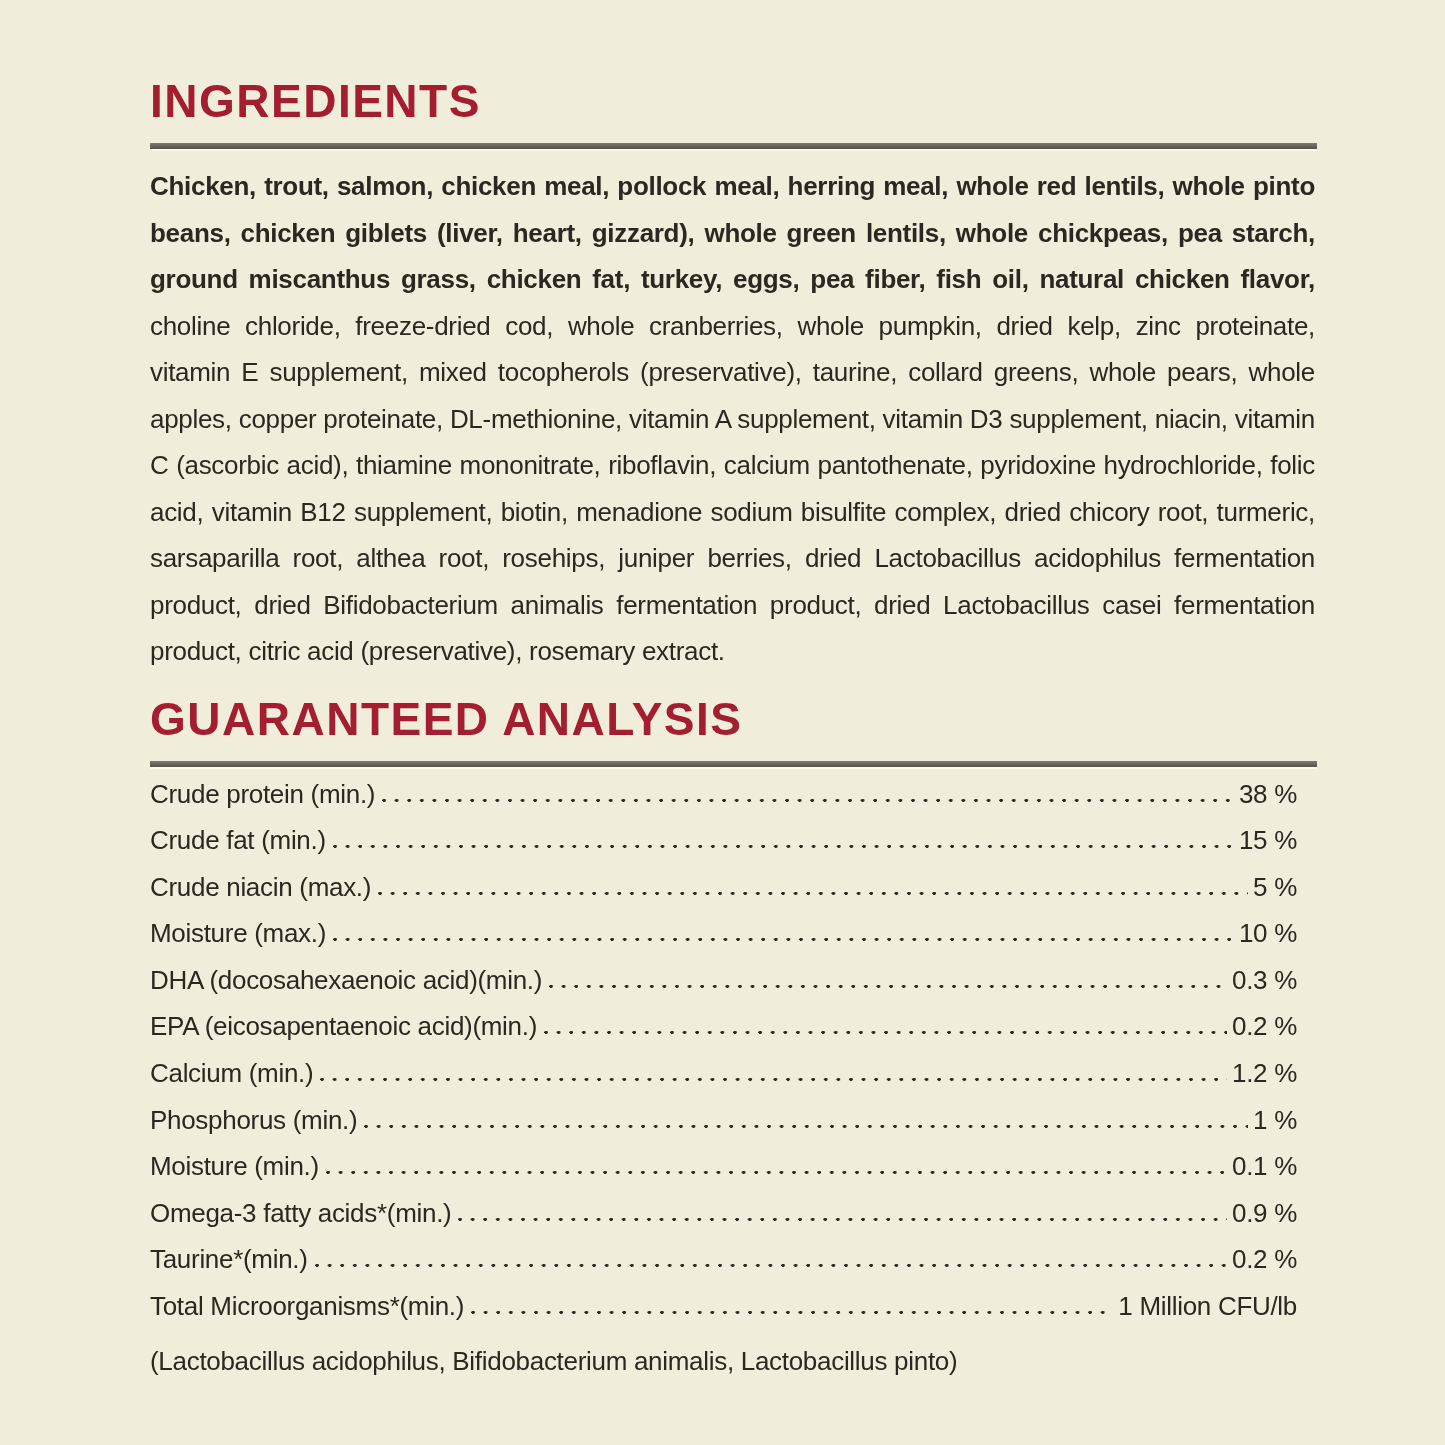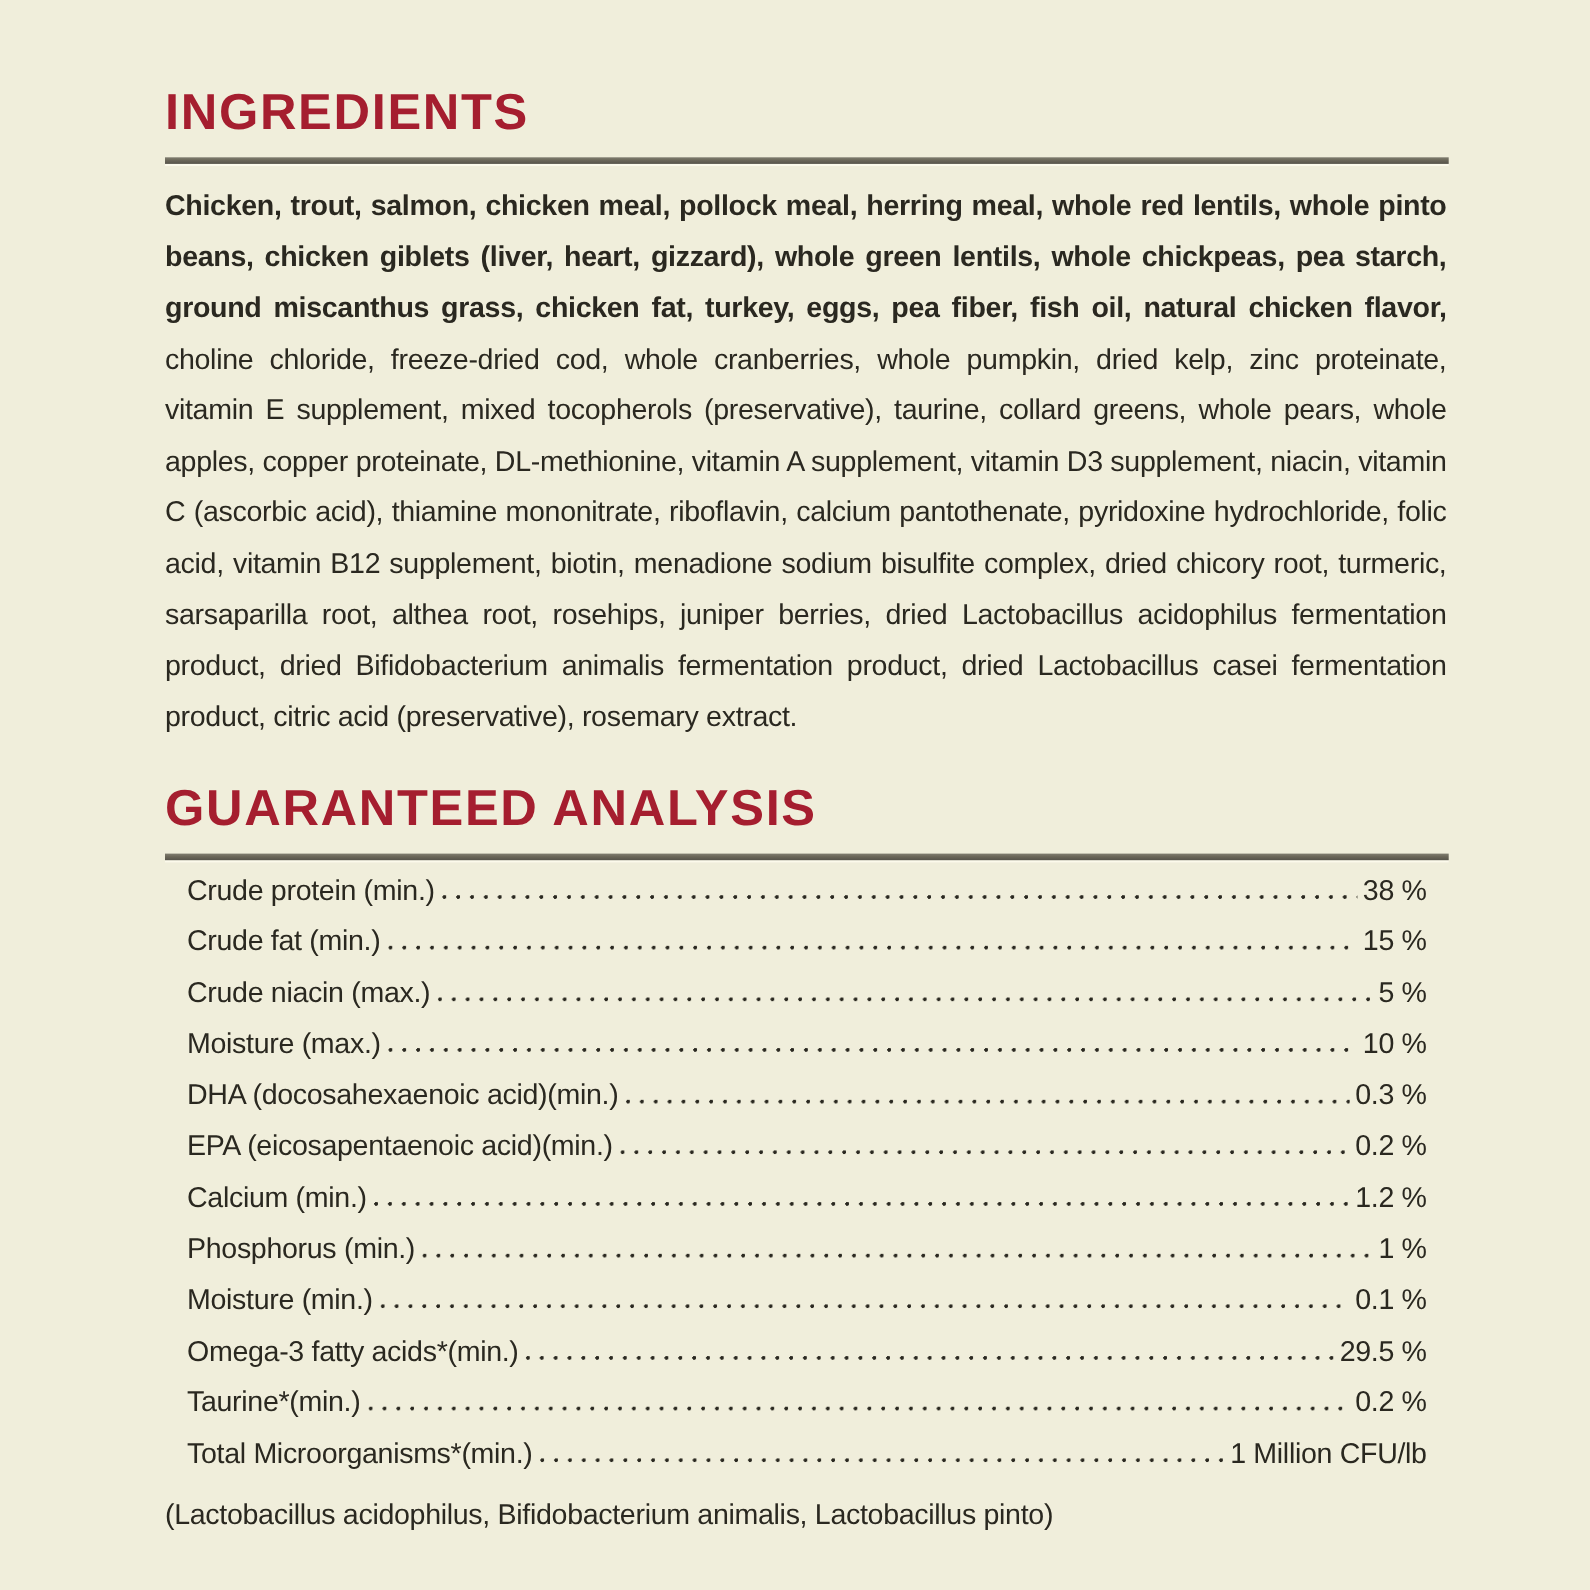--- a/index.html
+++ b/index.html
@@ -19,21 +19,21 @@
   }
   .section-title {
     margin: 0;
     font-size: 46px;
     line-height: 50px;
     font-weight: bold;
     letter-spacing: 1.5px;
     color: #a51e2f;
   }
   .section-title.first { margin-top: 26px; }
-  .section-title.second { margin-top: 34px; }
+  .section-title.second { margin-top: 19px; }
   .rule {
     height: 6px;
     margin-top: 17px;
     background: linear-gradient(#807d70 0%, #6b6759 45%, #56534a 100%);
     box-shadow: 0 2px 0 rgba(252, 250, 236, 0.95);
   }
   .ingredients-text {
     margin: 14px 2px 0 0;
     font-size: 26px;
     line-height: 46.5px;
@@ -43,21 +43,21 @@
   .ingredients-text .lead { font-weight: bold; }
   .ga-rows { margin-top: 12px; }
   .ga-row {
     display: flex;
     align-items: baseline;
     height: 46.6px;
     font-size: 26px;
     letter-spacing: -0.3px;
     padding-right: 20px;
   }
-  .ga-label { white-space: nowrap; margin-left: 20px; }
+  .ga-label { white-space: nowrap; }
   .ga-value { white-space: nowrap; }
   .dots {
     flex: 1;
     height: 5px;
     margin: 0 5px 0 7px;
     background-image: radial-gradient(circle at 2px 2.4px, #2a2820 1.55px, rgba(0,0,0,0) 1.9px);
     background-size: 12.6px 5px;
     background-repeat: repeat-x;
   }
   .ga-note {
@@ -122,21 +122,21 @@
       <span class="ga-value">1 %</span>
     </div>
     <div class="ga-row">
       <span class="ga-label">Moisture (min.)</span>
       <span class="dots"></span>
       <span class="ga-value">0.1 %</span>
     </div>
     <div class="ga-row">
       <span class="ga-label">Omega-3 fatty acids*(min.)</span>
       <span class="dots"></span>
-      <span class="ga-value">29.5 %</span>
+      <span class="ga-value">0.9 %</span>
     </div>
     <div class="ga-row">
       <span class="ga-label">Taurine*(min.)</span>
       <span class="dots"></span>
       <span class="ga-value">0.2 %</span>
     </div>
     <div class="ga-row">
       <span class="ga-label">Total Microorganisms*(min.)</span>
       <span class="dots"></span>
       <span class="ga-value">1 Million CFU/lb</span>

